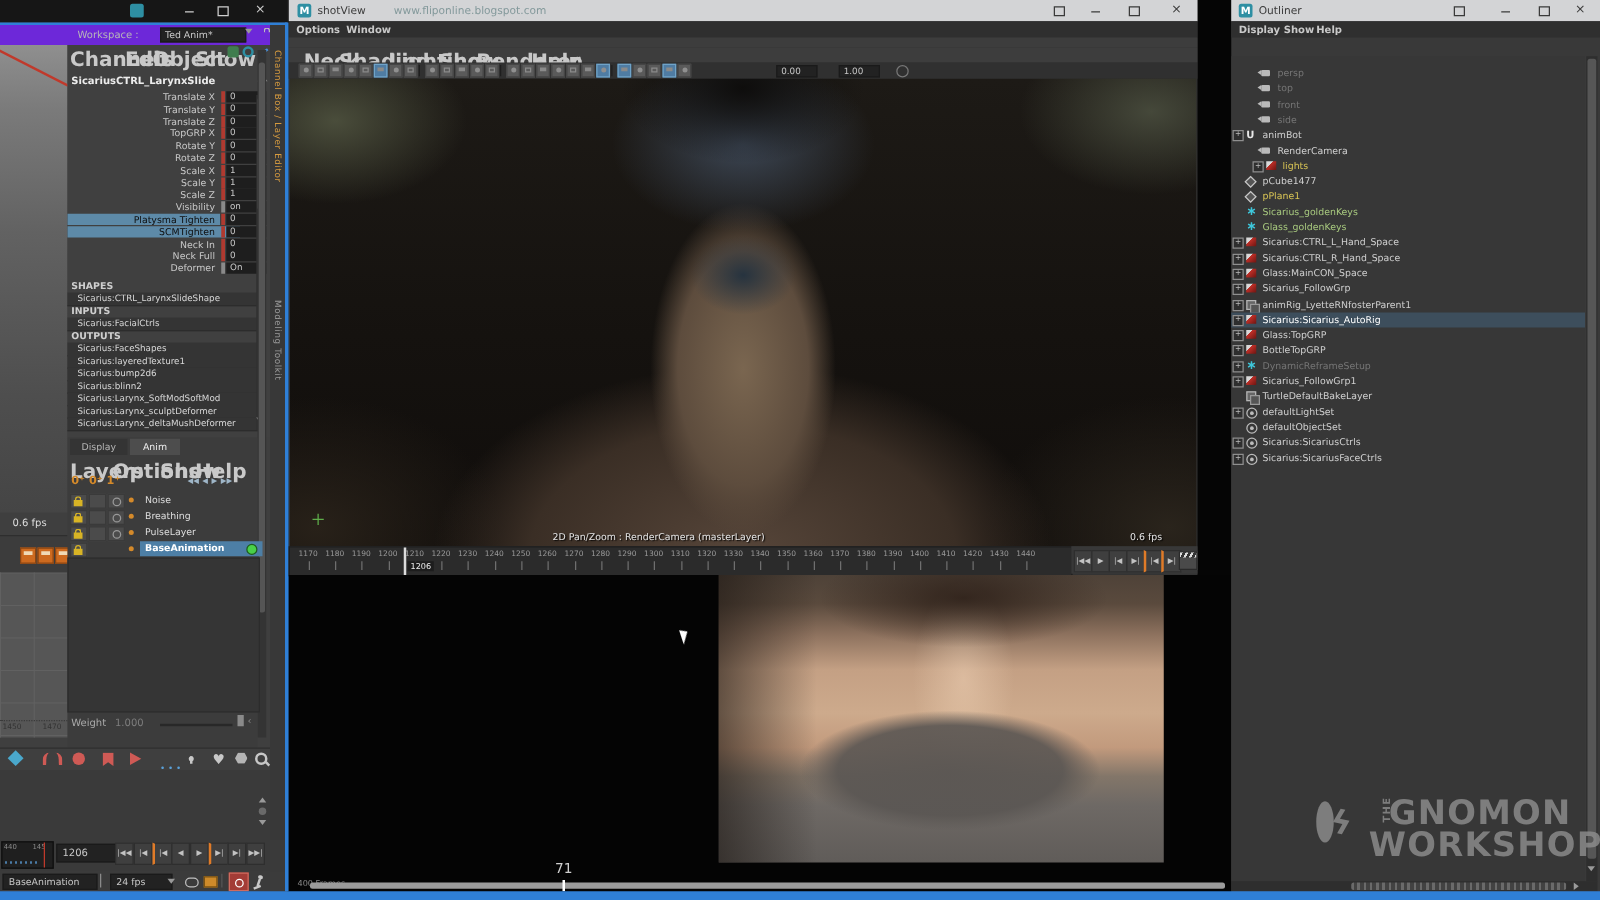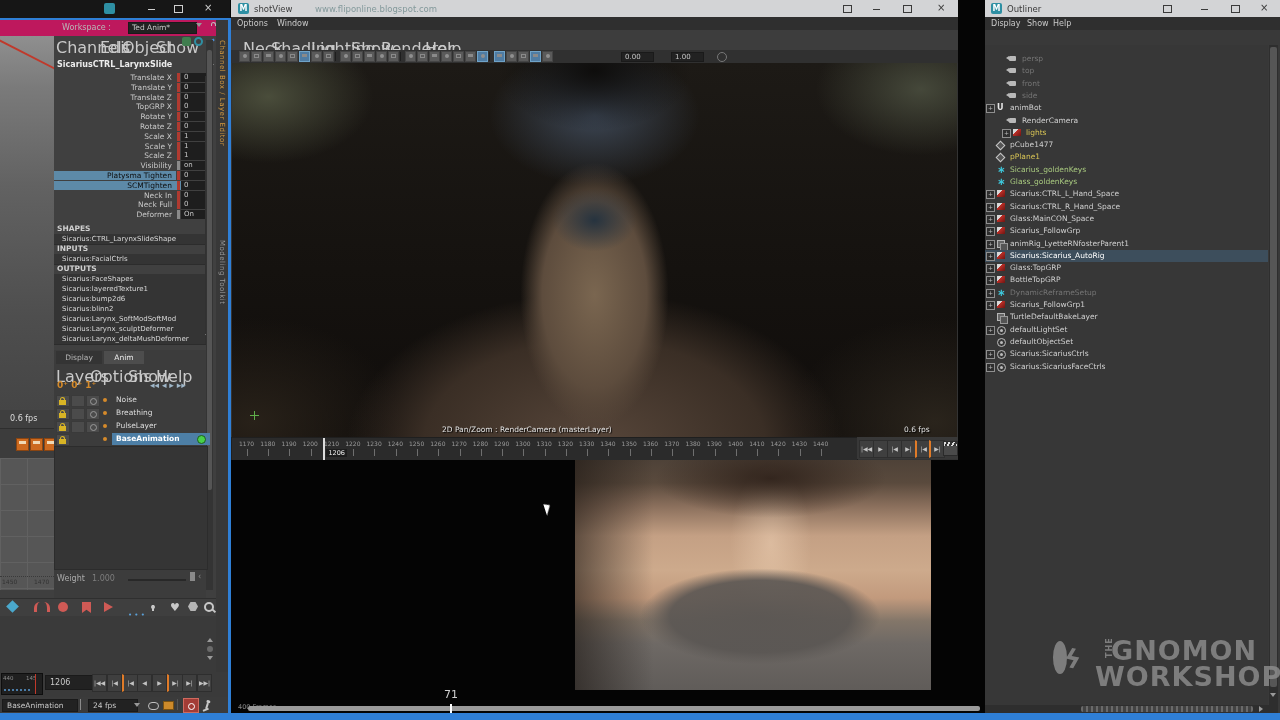--- a/index.html
+++ b/index.html
@@ -6,21 +6,21 @@
   #screen{position:relative;width:1280px;height:720px;overflow:hidden;
     font-family:"DejaVu Sans","Liberation Sans",sans-serif;background:#050505;}
   .abs{position:absolute;}
   .txt{white-space:nowrap;}
 
   
   #left-window{left:0;top:0;width:230px;height:720px;background:#3f3f3f;}
   .titlebar-dark{background:#161616;}
   .titlebar-light{background:#d3d4d6;color:#3a3a3a;}
   .menubar{background:#2f2f2f;color:#c9c9c9;font-size:8px;}
-  .menu-item{display:inline-block;padding:2px 7px 0 7px;color:#c9c9c9;}
+  .menu-item{display:inline-block;padding:2px 7px 0 7px;color:#c9c9c9;font-weight:bold;}
   .accent-line{background:#2f7fd6;}
   .field{background:#222;color:#c8c8c8;border:1px solid #1a1a1a;font-size:7.5px;}
   .wbtn-min{width:7px;height:1px;background:#cfcfcf;display:inline-block;}
   .wbtn-max{width:7px;height:6px;border:1px solid #cfcfcf;display:inline-block;}
   .wbtn-close{color:#cfcfcf;font-size:10px;line-height:10px;}
   .wbtn-dark{color:#3a3a3a;}
   .wbtn-max.dark{border-color:#3a3a3a;}
   .wbtn-min.dark{background:#3a3a3a;}
 
   .cb-row-label{font-size:7.5px;color:#c8c8c8;text-align:right;}
@@ -118,21 +118,21 @@
 
   <div id="left-window" class="abs">
     <div class="abs titlebar-dark" style="left:0;top:0;width:230px;height:18px;">
       <span class="abs" style="left:104px;top:3px;width:11px;height:11px;background:#2e8fa3;border-radius:2px;"></span>
       <span class="abs wbtn-min" style="left:148px;top:9px;"></span>
       <span class="abs wbtn-max" style="left:174px;top:5px;"></span>
       <span class="abs wbtn-close" style="left:204px;top:3px;">×</span>
     </div>
     <div class="abs accent-line" style="left:0;top:18px;width:230px;height:2px;"></div>
 
-    <div class="abs" style="left:0;top:20px;width:230px;height:16px;background:#be185d;">
+    <div class="abs" style="left:0;top:20px;width:230px;height:16px;background:#6d28d9;">
       <span class="abs txt" style="left:62px;top:3px;font-size:8px;color:#b8b8b8;">Workspace :</span>
       <span class="abs field" style="left:128px;top:2px;width:64px;height:10px;line-height:10px;padding-left:3px;">Ted Anim*</span>
       <span class="abs" style="left:196px;top:3px;width:0;height:0;border-left:3px solid transparent;border-right:3px solid transparent;border-top:4px solid #999;"></span>
       <span class="abs padlock" style="left:210px;top:5px;"></span>
     </div>
 
     <div class="abs" style="left:0;top:36px;width:54px;height:374px;background:linear-gradient(180deg,#8f8f8f 0%,#7a7a7a 14%,#626262 40%,#4e4e4e 75%,#454545 100%);overflow:hidden;">
       <div class="abs" style="left:-12px;top:18px;width:80px;height:2px;background:#c0392b;transform:rotate(27deg);"></div>
     </div>
     <span class="abs txt" style="left:10px;top:414px;font-size:8px;color:#dedede;">0.6 fps</span>

